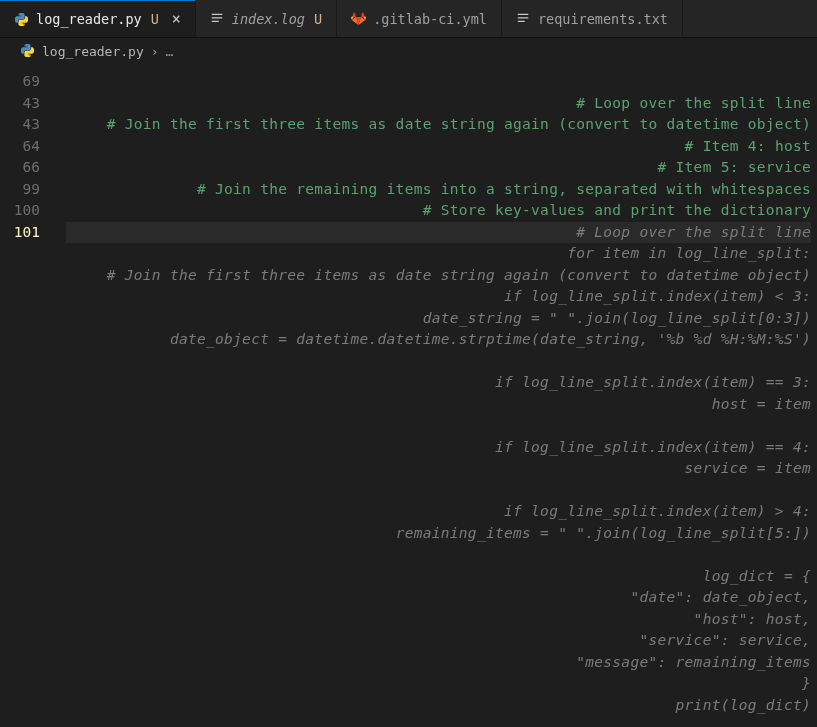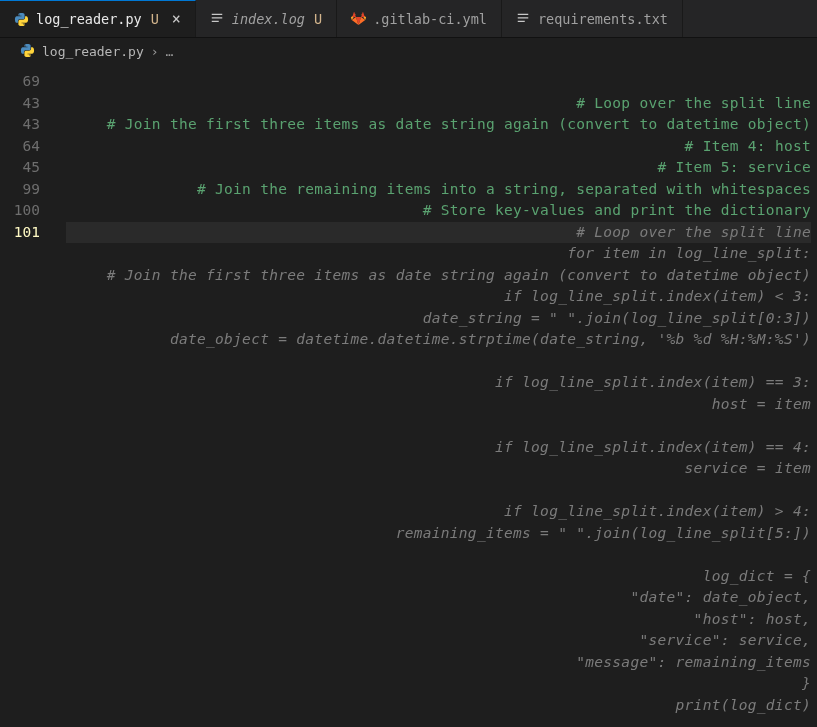--- a/index.html
+++ b/index.html
@@ -123,21 +123,21 @@
   <span class="chev">›</span>
   <span class="ellipsis">…</span>
 </div>
 
 <div class="editor">
   <div class="gutter" id="gutter">
       <div>69</div>
       <div>43</div>
       <div>43</div>
       <div>64</div>
-      <div>45</div>
+      <div>66</div>
       <div>99</div>
       <div>100</div>
       <div class="cur">101</div>
       <div></div>
       <div></div>
       <div></div>
       <div></div>
       <div></div>
       <div></div>
       <div></div>

